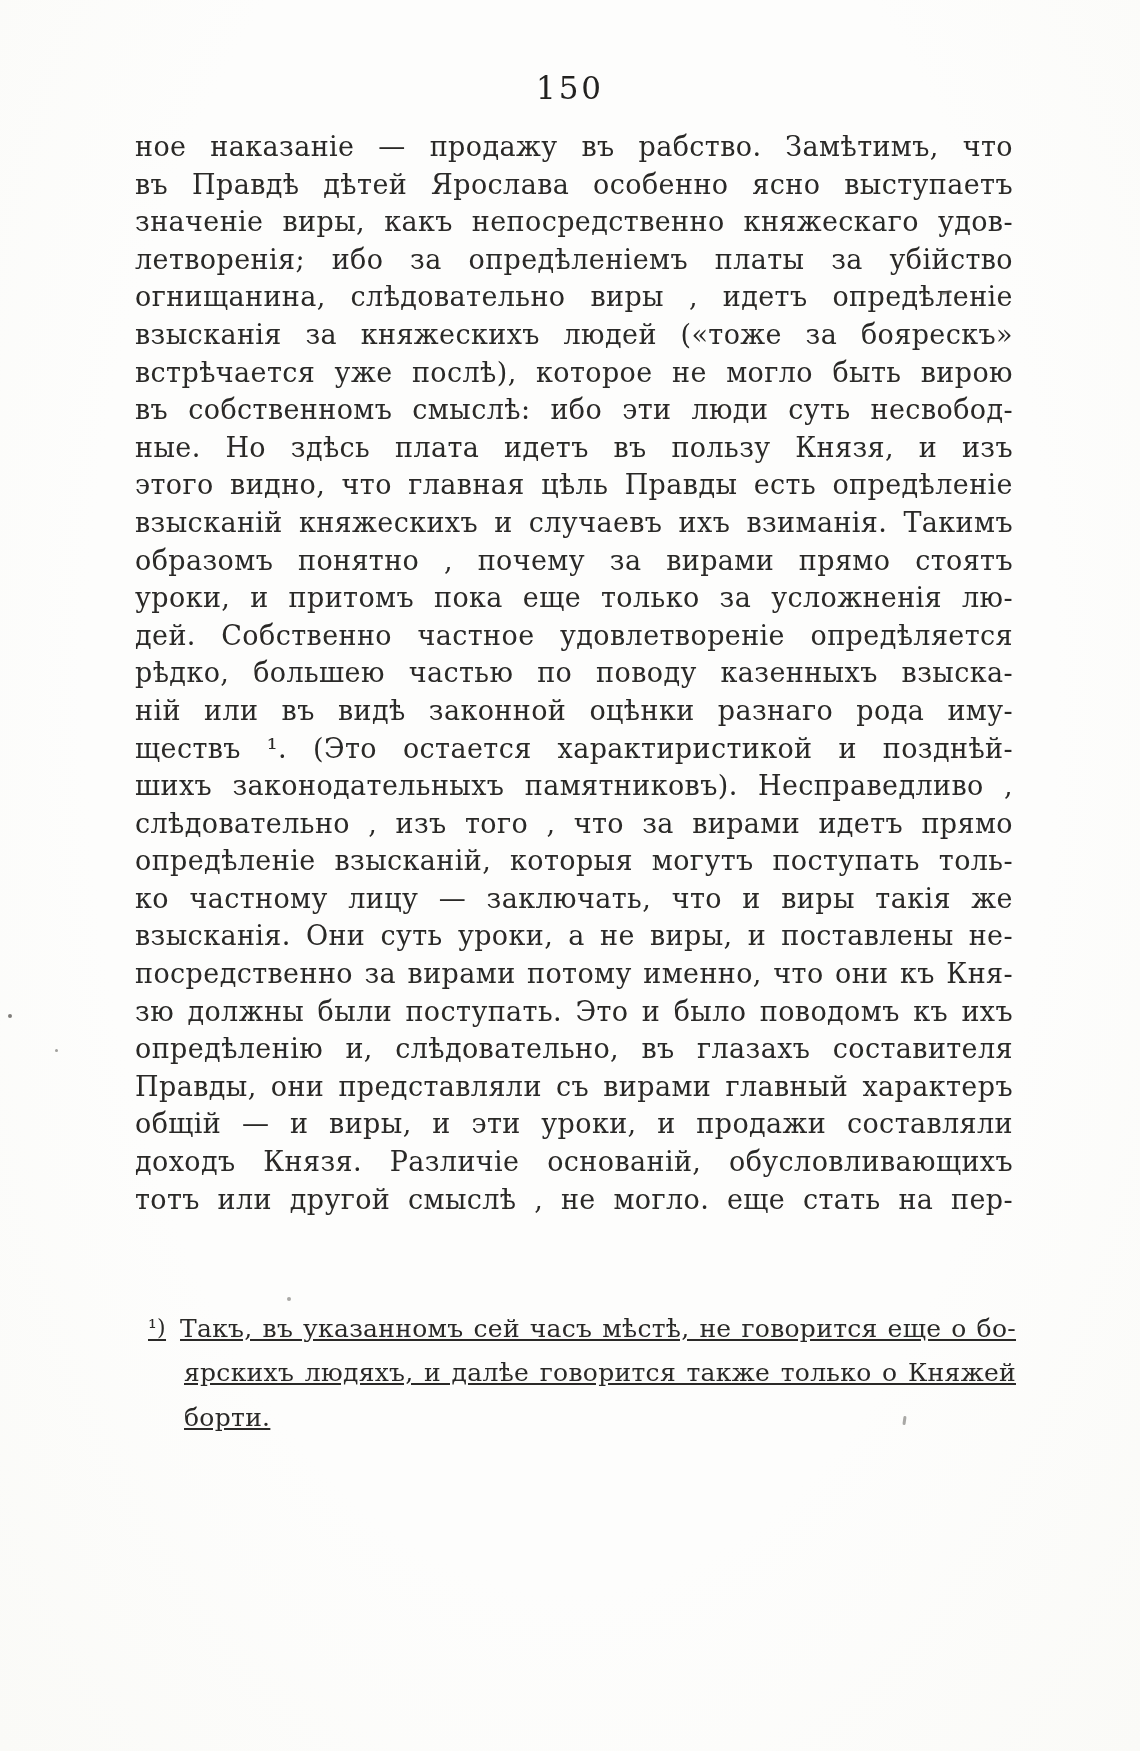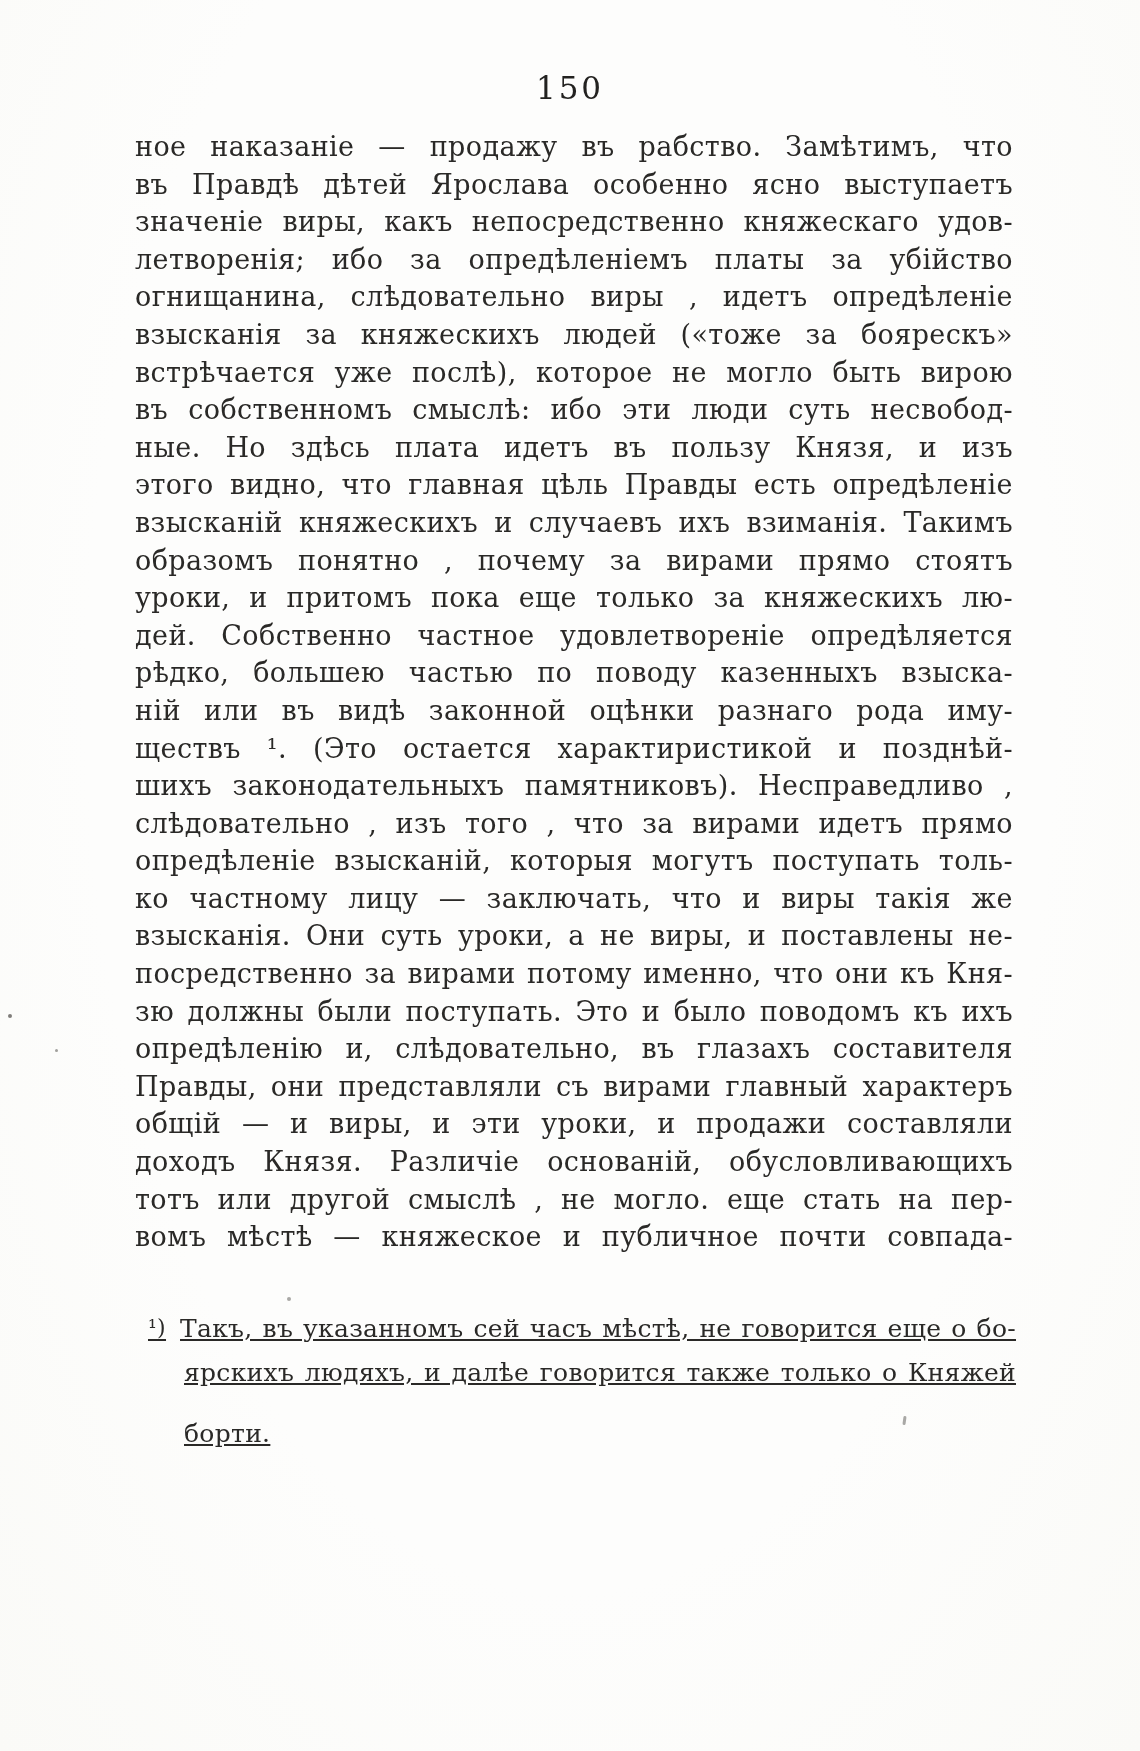--- a/index.html
+++ b/index.html
@@ -64,21 +64,20 @@
     color: #2a2927;
     text-decoration: underline;
   }
   .footnote-line.indented {
     padding-left: 36px;
     width: 832px;
   }
   .footnote-line.last {
     text-align: right;
     text-align-last: left;
-    margin-top: 16px;
   }
   .footnote-marker {
     font-size: 22px;
     vertical-align: 2px;
     padding-right: 14px;
   }
   .speck {
     position: absolute;
     background: #55534f;
     border-radius: 50%;
@@ -102,38 +101,37 @@
     <div class="text-line">значеніе виры, какъ непосредственно княжескаго удов-</div>
     <div class="text-line">летворенія; ибо за опредѣленіемъ платы за убійство</div>
     <div class="text-line">огнищанина, слѣдовательно виры , идетъ опредѣленіе</div>
     <div class="text-line">взысканія за княжескихъ людей («тоже за боярескъ»</div>
     <div class="text-line">встрѣчается уже послѣ), которое не могло быть вирою</div>
     <div class="text-line">въ собственномъ смыслѣ: ибо эти люди суть несвобод-</div>
     <div class="text-line">ные. Но здѣсь плата идетъ въ пользу Князя, и изъ</div>
     <div class="text-line">этого видно, что главная цѣль Правды есть опредѣленіе</div>
     <div class="text-line">взысканій княжескихъ и случаевъ ихъ взиманія. Такимъ</div>
     <div class="text-line">образомъ понятно , почему за вирами прямо стоятъ</div>
-    <div class="text-line">уроки, и притомъ пока еще только за княжескихъ лю-</div>
+    <div class="text-line">уроки, и притомъ пока еще только за усложненія лю-</div>
     <div class="text-line">дей. Собственно частное удовлетвореніе опредѣляется</div>
     <div class="text-line">рѣдко, большею частью по поводу казенныхъ взыска-</div>
     <div class="text-line">ній или въ видѣ законной оцѣнки разнаго рода иму-</div>
     <div class="text-line">ществъ ¹. (Это остается характиристикой и позднѣй-</div>
     <div class="text-line">шихъ законодательныхъ памятниковъ). Несправедливо ,</div>
     <div class="text-line">слѣдовательно , изъ того , что за вирами идетъ прямо</div>
     <div class="text-line">опредѣленіе взысканій, которыя могутъ поступать толь-</div>
     <div class="text-line">ко частному лицу — заключать, что и виры такія же</div>
     <div class="text-line">взысканія. Они суть уроки, а не виры, и поставлены не-</div>
     <div class="text-line">посредственно за вирами потому именно, что они къ Кня-</div>
     <div class="text-line">зю должны были поступать. Это и было поводомъ къ ихъ</div>
     <div class="text-line">опредѣленію и, слѣдовательно, въ глазахъ составителя</div>
     <div class="text-line">Правды, они представляли съ вирами главный характеръ</div>
     <div class="text-line">общій — и виры, и эти уроки, и продажи составляли</div>
     <div class="text-line">доходъ Князя. Различіе основаній, обусловливающихъ</div>
     <div class="text-line">тотъ или другой смыслѣ , не могло. еще стать на пер-</div>
-    <div class="text-line">вомъ мѣстѣ — княжеское и публичное почти совпада-</div>
   </div>
 
   <div class="footnote">
     <div class="footnote-line">
       <span class="footnote-marker">¹)</span><span>Такъ, въ указанномъ сей часъ мѣстѣ, не говорится еще о бо-</span>
     </div>
     <div class="footnote-line indented">ярскихъ людяхъ, и далѣе говорится также только о Княжей</div>
     <div class="footnote-line indented last">борти.</div>
   </div>
 

